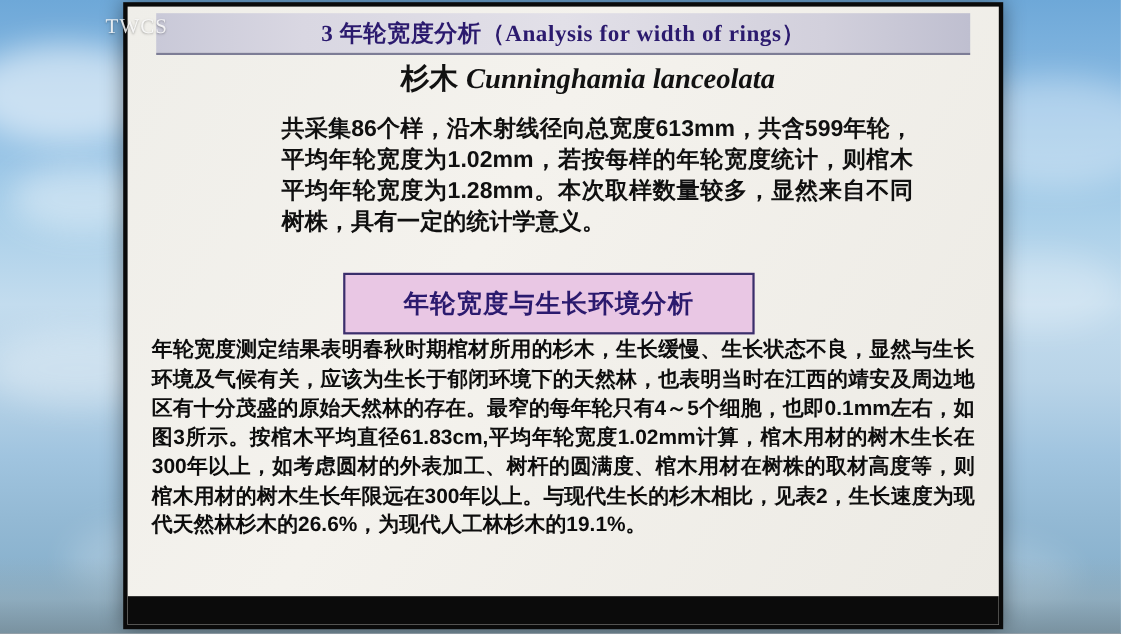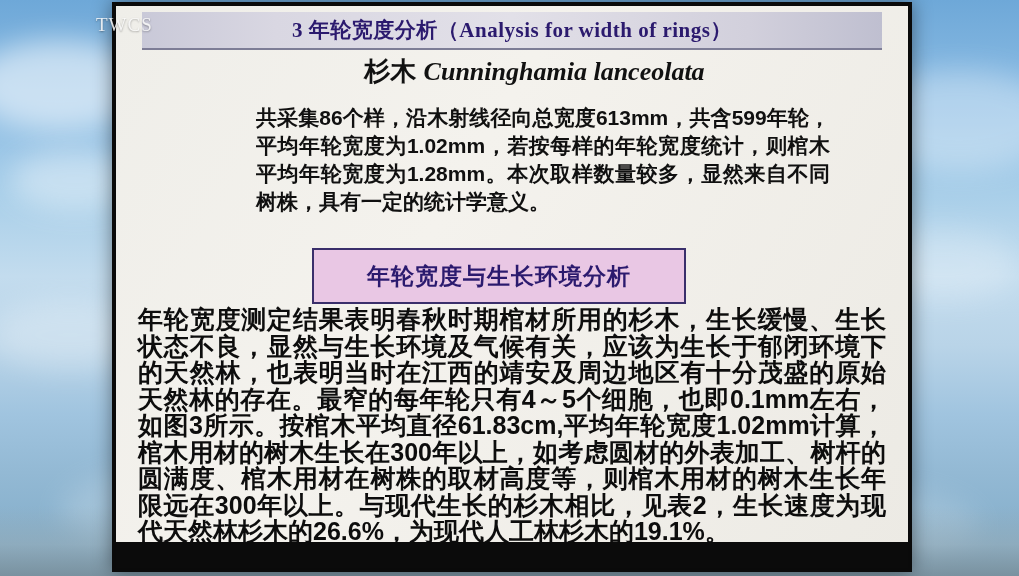--- a/index.html
+++ b/index.html
@@ -162,21 +162,21 @@
     letter-spacing: 1px;
   }
 
   .para-2 {
     position: absolute;
     left: 22px;
     right: 22px;
     top: 300px;
     font-family: "Liberation Sans", sans-serif;
     font-weight: bold;
-    font-size: 25px;
+    font-size: 19px;
     line-height: 26.5px;
     color: #0d0d0d;
     text-align: justify;
   }
 
   .slide-bottom-bar {
     position: absolute;
     left: 0; right: 0; bottom: 0;
     height: 26px;
     background: #0b0b0b;

